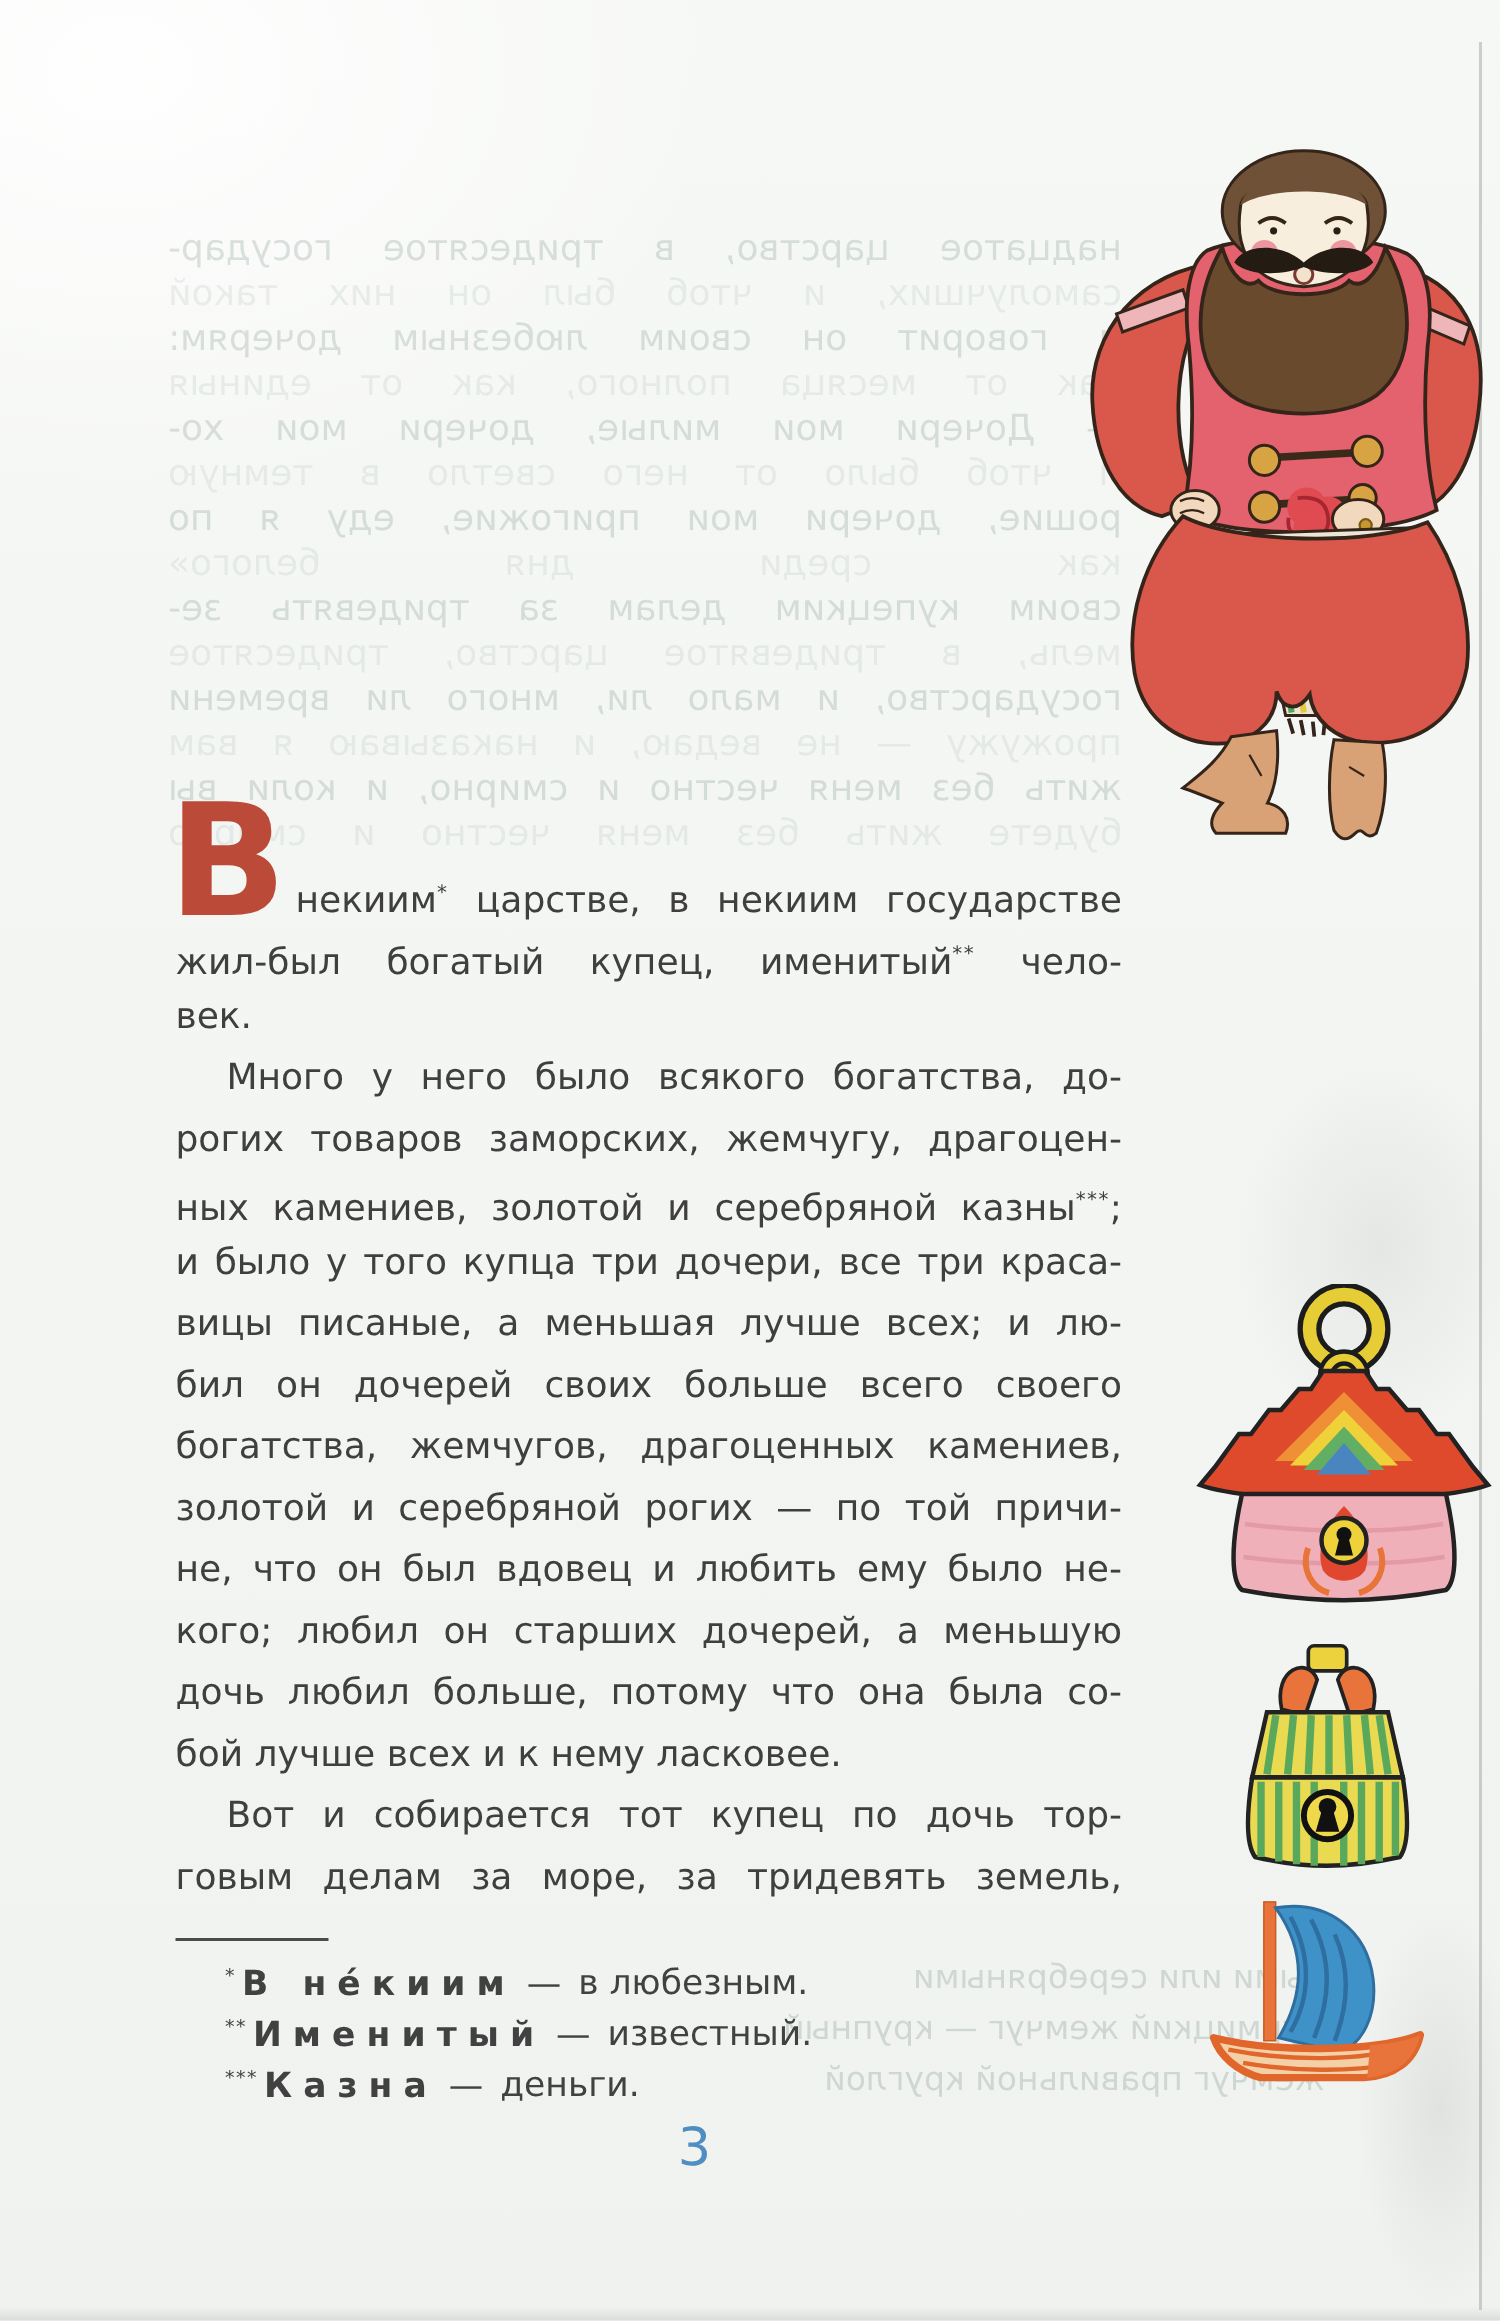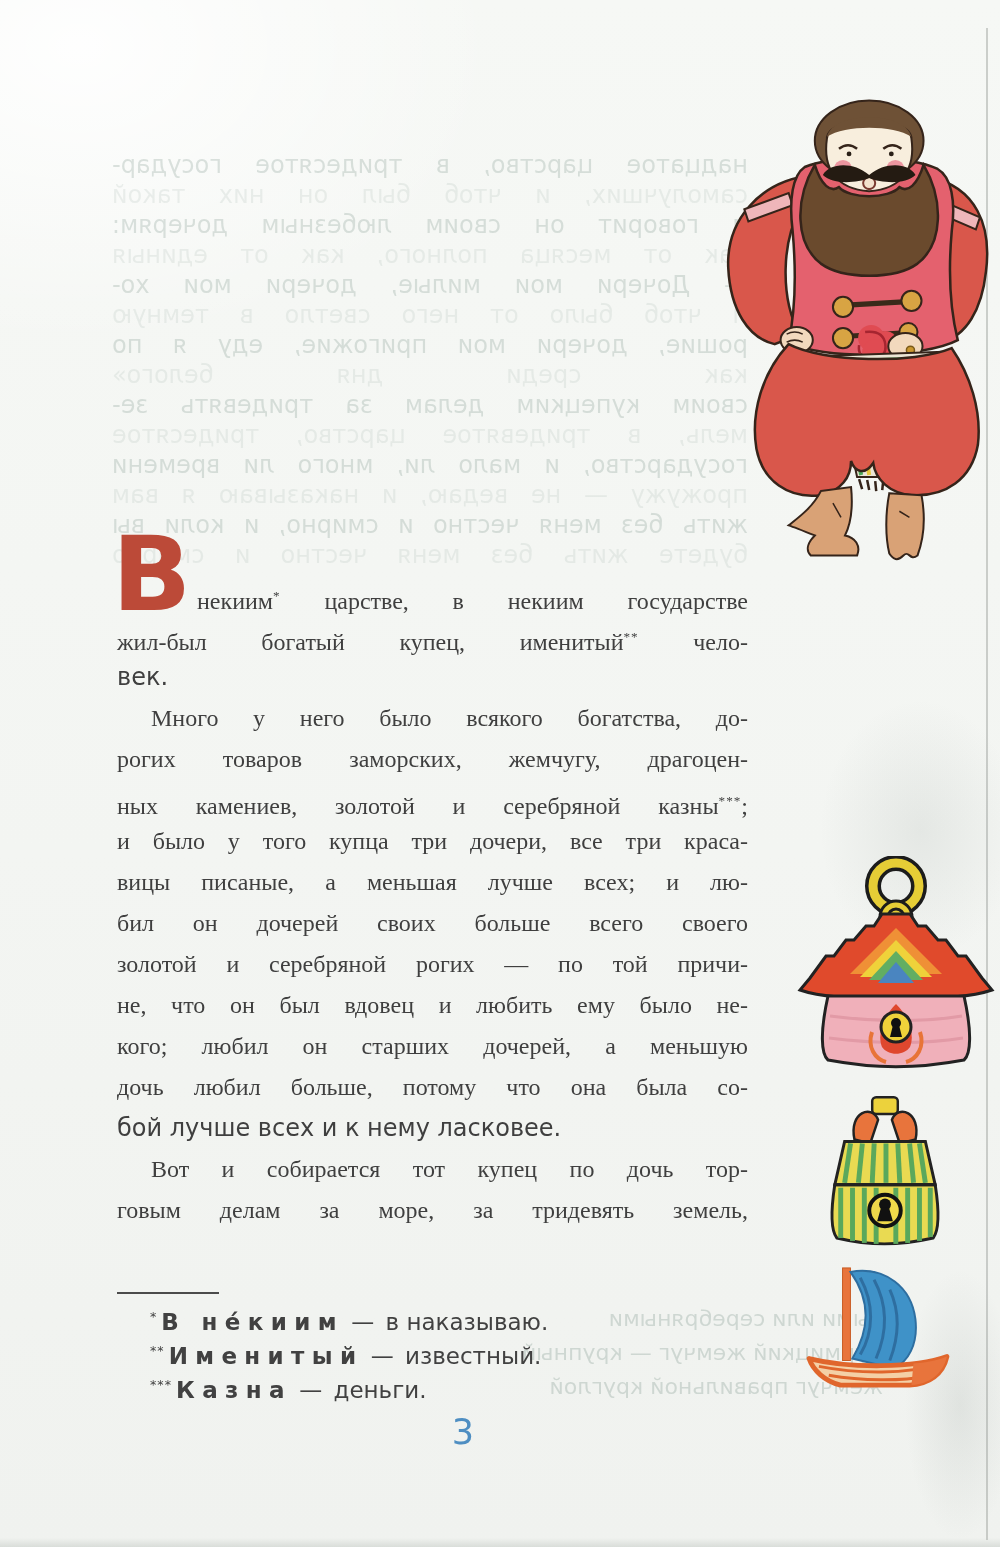--- a/index.html
+++ b/index.html
@@ -29,21 +29,21 @@
     background:radial-gradient(closest-side,rgba(120,132,126,.12),rgba(120,132,126,0));}
   .ghost2{left:905px;top:1270px;width:110px;height:270px;
     background:radial-gradient(closest-side,rgba(120,132,126,.14),rgba(120,132,126,0));}
 
   
   .dropcap{position:absolute;left:112px;top:522px;z-index:4;
     font-size:104px;line-height:1;font-weight:bold;color:#bc4a38;}
   .textblock{position:absolute;left:117px;top:575px;width:631px;z-index:4;
     color:#3f3f3f;font-size:24px;}
   .textblock .line{height:41px;line-height:41px;white-space:nowrap;}
-  .textblock .line.j{text-align:justify;text-align-last:justify;white-space:normal;font-family:Liberation Serif, serif;}
+  .textblock .line.j{text-align:justify;text-align-last:justify;white-space:normal;}
   .textblock .line.dc{padding-left:80px;}
   .textblock .line.ind{padding-left:34px;}
   sup{font-size:.55em;vertical-align:super;letter-spacing:1px;}
 
   
   .footrule{position:absolute;left:117px;top:1292px;width:102px;height:2px;
     background:#4b4b4b;z-index:4;}
   .footnotes{position:absolute;left:150px;top:1300px;width:600px;z-index:4;
     color:#414141;font-size:23px;}
   .footnotes .fline{height:34px;line-height:34px;white-space:nowrap;}
@@ -154,32 +154,33 @@
   <div class="textblock">
       <div class="line j dc">некиим<sup>*</sup> царстве, в некиим государстве</div>
       <div class="line j">жил-был богатый купец, именитый<sup>**</sup> чело-</div>
       <div class="line">век.</div>
       <div class="line j ind">Много у него было всякого богатства, до-</div>
       <div class="line j">рогих товаров заморских, жемчугу, драгоцен-</div>
       <div class="line j">ных камениев, золотой и серебряной казны<sup>***</sup>;</div>
       <div class="line j">и было у того купца три дочери, все три краса-</div>
       <div class="line j">вицы писаные, а меньшая лучше всех; и лю-</div>
       <div class="line j">бил он дочерей своих больше всего своего</div>
+      <div class="line j">богатства, жемчугов, драгоценных камениев,</div>
       <div class="line j">золотой и серебряной рогих — по той причи-</div>
       <div class="line j">не, что он был вдовец и любить ему было не-</div>
       <div class="line j">кого; любил он старших дочерей, а меньшую</div>
       <div class="line j">дочь любил больше, потому что она была со-</div>
       <div class="line">бой лучше всех и к нему ласковее.</div>
       <div class="line j ind">Вот и собирается тот купец по дочь тор-</div>
       <div class="line j">говым делам за море, за тридевять земель,</div>
     </div>
 
   <div class="footrule"></div>
   <div class="footnotes">
-      <div class="fline"><sup>*</sup><span class="term">В не́киим</span><span class="dash"> — </span><span>в наказываю.</span></div>
+      <div class="fline"><sup>*</sup><span class="term">В не́киим</span><span class="dash"> — </span><span>в любезным.</span></div>
       <div class="fline"><sup>**</sup><span class="term">Именитый</span><span class="dash"> — </span><span>известный.</span></div>
       <div class="fline"><sup>***</sup><span class="term">Казна</span><span class="dash"> — </span><span>деньги.</span></div>
     </div>
 
   <div class="pagenum">3</div>
 
   <svg class="illo houselock" width="200" height="215" viewBox="0 0 200 215">
     <circle cx="100" cy="30" r="23" fill="none" stroke="#1c1c1c" stroke-width="16"></circle>
     <circle cx="100" cy="30" r="23" fill="none" stroke="#e6cd36" stroke-width="9"></circle>
     <circle cx="100" cy="61" r="12" fill="none" stroke="#1c1c1c" stroke-width="11"></circle>

